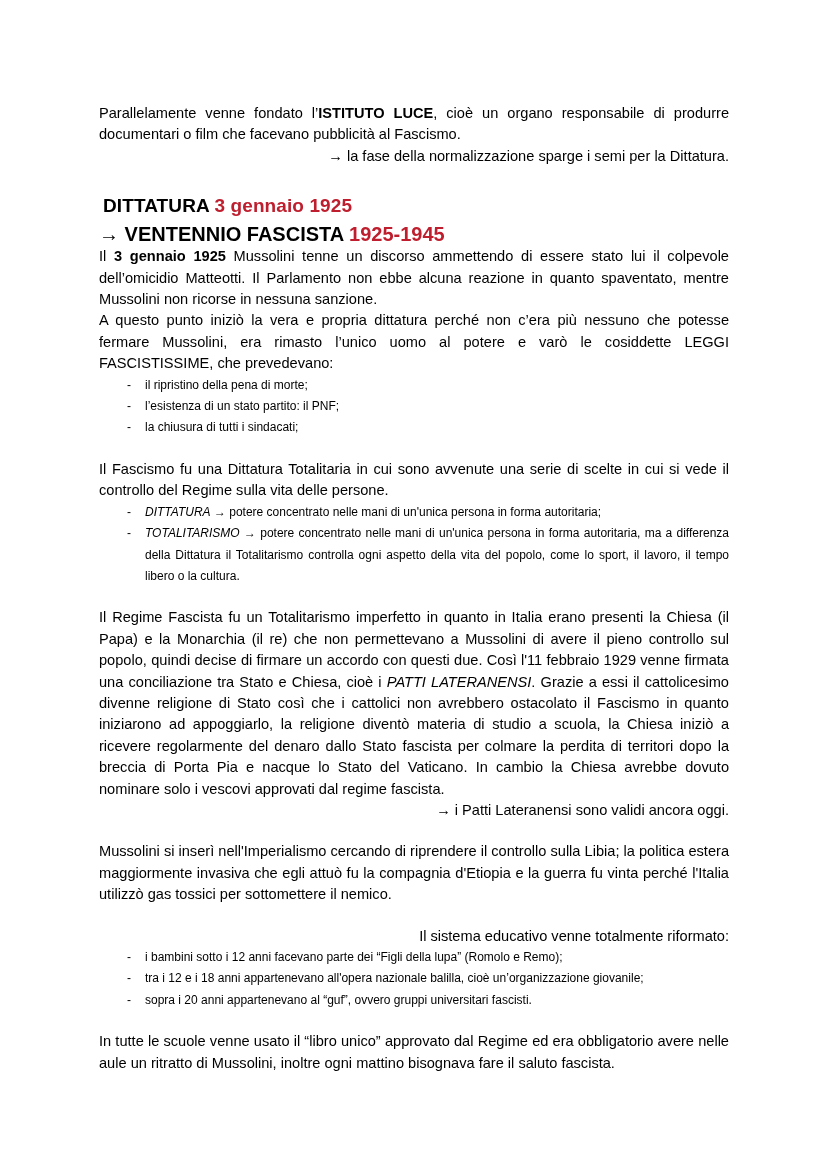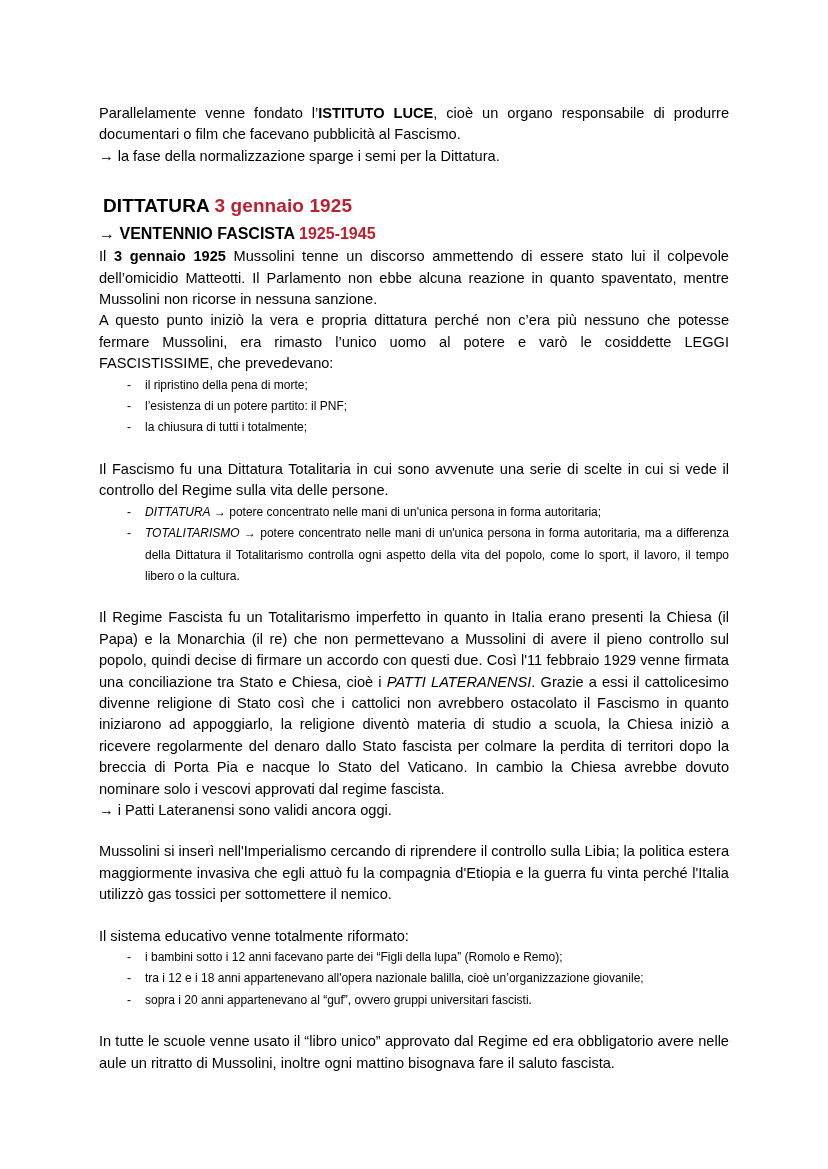--- a/index.html
+++ b/index.html
@@ -27,35 +27,35 @@
   }
   p.para {
     margin: 0;
     font-size: 14.6px;
     line-height: 21.4px;
     text-align: justify;
     text-justify: inter-word;
     hyphens: none;
   }
   p.para.nojust {
-    text-align: left;
+    text-align: right;
   }
   .spacer-md { height: 20px; }
   .spacer-lg { height: 22px; }
 
   h1.heading-main {
     margin: 4px;
     font-size: 19px;
     line-height: 25px;
     font-weight: bold;
     letter-spacing: 0.1px;
   }
   h2.heading-sub {
     margin: 0;
-    font-size: 16px;
+    font-size: 20px;
     line-height: 24px;
     font-weight: bold;
   }
   .red {
     color: #BE1E2D;
   }
   .bold { font-weight: bold; }
   .ital { font-style: italic; }
 
   ul.dash-list {
@@ -101,22 +101,22 @@
     <h1 class="heading-main"><span>DITTATURA</span> <span class="red">3 gennaio 1925</span></h1>
 
     <h2 class="heading-sub"><span>→ </span><span>VENTENNIO FASCISTA</span> <span class="red">1925-1945</span></h2>
 
     <p class="para"><span>Il </span><span class="bold">3 gennaio 1925</span><span> Mussolini tenne un discorso ammettendo di essere stato lui il colpevole dell’omicidio Matteotti. Il Parlamento non ebbe alcuna reazione in quanto spaventato, mentre Mussolini non ricorse in nessuna sanzione.</span></p>
 
     <p class="para">A questo punto iniziò la vera e propria dittatura perché non c’era più nessuno che potesse fermare Mussolini, era rimasto l’unico uomo al potere e varò le cosiddette LEGGI FASCISTISSIME, che prevedevano:</p>
 
     <ul class="dash-list">
       <li>il ripristino della pena di morte;</li>
-      <li>l’esistenza di un potere partito: il PNF;</li>
-      <li>la chiusura di tutti i totalmente;</li>
+      <li>l’esistenza di un stato partito: il PNF;</li>
+      <li>la chiusura di tutti i sindacati;</li>
     </ul>
 
     <div class="spacer-md"></div>
 
     <p class="para">Il Fascismo fu una Dittatura Totalitaria in cui sono avvenute una serie di scelte in cui si vede il controllo del Regime sulla vita delle persone.</p>
 
     <ul class="dash-list">
       <li><span class="ital">DITTATURA</span><span> → </span><span>potere concentrato nelle mani di un'unica persona in forma autoritaria;</span></li>
       <li><span class="ital">TOTALITARISMO</span><span> → </span><span>potere concentrato nelle mani di un'unica persona in forma autoritaria, ma a differenza della Dittatura il Totalitarismo controlla ogni aspetto della vita del popolo, come lo sport, il lavoro, il tempo libero o la cultura.</span></li>
     </ul>

